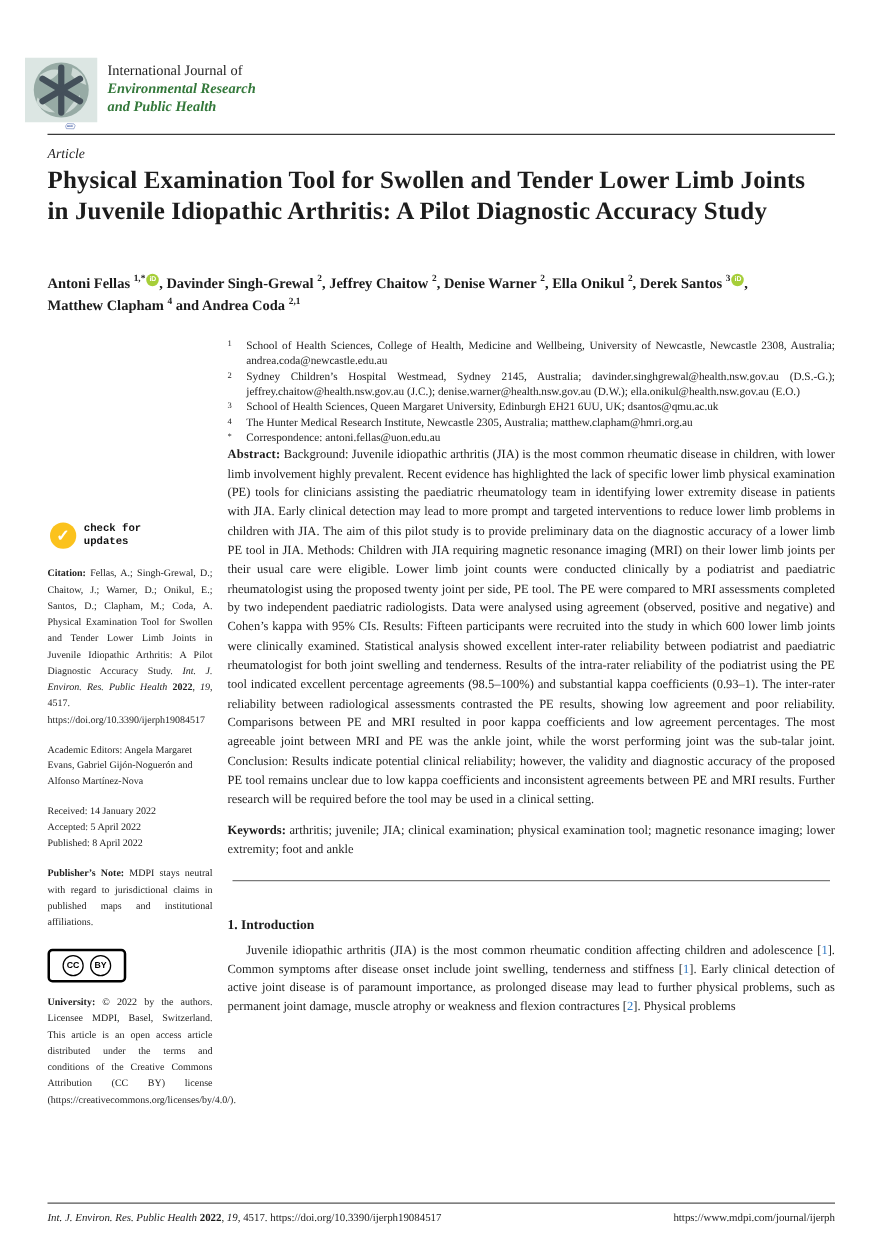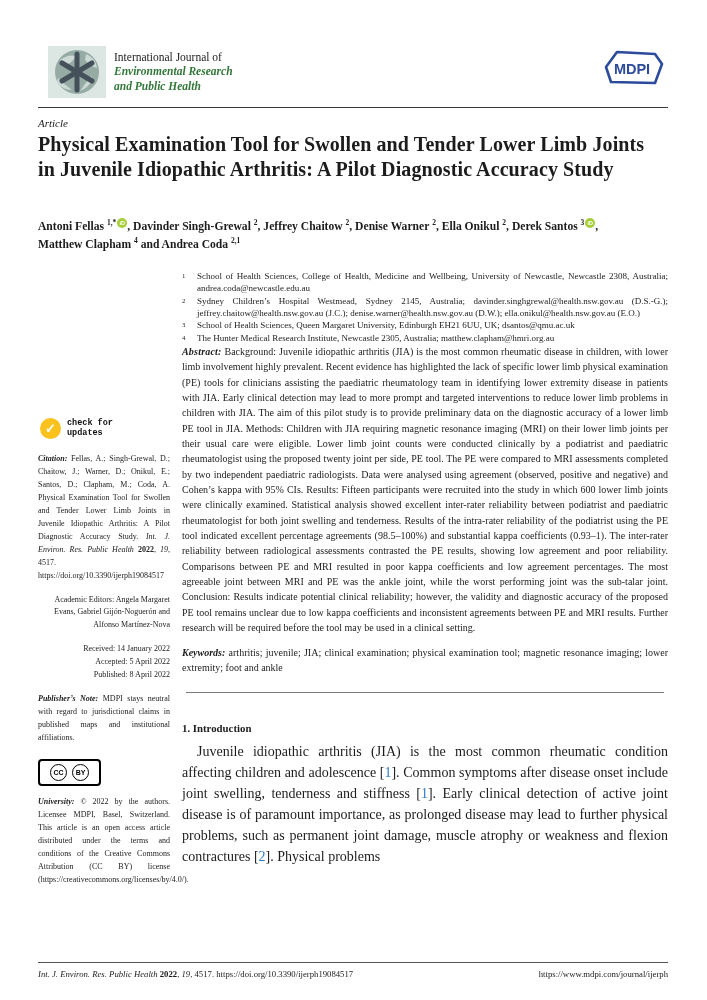--- a/index.html
+++ b/index.html
@@ -1,21 +1,21 @@
 <!DOCTYPE html>
 <html><head>
 <meta charset="utf-8">
 <style>
   html,body{margin:0;padding:0;background:#fff;}
   .page{position:relative;width:707px;height:1000px;background:#ffffff;
         font-family:"Liberation Serif",serif;color:#1c1c1c;overflow:hidden;}
 
   
-  .header{position:absolute;left:48px;right:39px;top:46px;height:58px;
-          display:flex;align-items:flex-start;justify-content:space-between;}
+  .header{position:absolute;left:20px;right:39px;top:46px;height:58px;
+          display:flex;align-items:flex-start;justify-content:center;flex-direction:column;}
   .jlogo{display:flex;gap:8px;align-items:flex-start;}
   .jtitle{font-size:11.5px;line-height:1.25;padding-top:4px;}
   .jtitle .prefix{color:#222;}
   .jtitle .green{color:#33783a;font-weight:bold;font-style:italic;}
   .hrule{position:absolute;left:38px;right:39px;top:107px;border-top:1.3px solid #3a3a3a;}
 
   
   .article-type{position:absolute;left:38px;top:117px;font-style:italic;font-size:11px;}
   .title{position:absolute;left:38px;top:132px;width:614px;
          font-size:20px;font-weight:bold;line-height:1.26;letter-spacing:.1px;}
@@ -31,41 +31,41 @@
   .sidebar{width:132px;flex:none;padding-top:148px;
            font-size:8px;line-height:1.62;color:#222;}
   .main{width:486px;flex:none;margin-left:12px;}
 
   
   .chk{display:flex;align-items:center;gap:6px;margin-bottom:14px;margin-left:2px;}
   .chk-circle{width:21px;height:21px;border-radius:50%;background:#fbc21d;color:#fff;
               font-size:13px;font-weight:bold;text-align:center;line-height:21px;flex:none;}
   .chk-text{font-family:Liberation Mono, monospace;font-weight:bold;font-size:8.5px;
             line-height:1.15;color:#111;}
-  .sb-block{margin-bottom:11px;text-align:right;}
+  .sb-block{margin-bottom:11px;text-align:left;}
   .sb-just{text-align:justify;}
-  .sb-label{font-weight:bold;font-style:italic;}
+  .sb-label{font-weight:bold;}
   .it{font-style:italic;} .bd{font-weight:bold;}
   .ccbadge{display:inline-flex;align-items:center;gap:5px;border:2px solid #000;border-radius:4px;
            padding:3px 10px;margin:3px 0 10px 0;background:#fff;}
   .cc-circle{width:15px;height:15px;border:1.6px solid #000;border-radius:50%;
              font-family:"Liberation Sans",sans-serif;font-size:7px;font-weight:bold;
              text-align:center;line-height:15px;color:#000;}
 
   
   .affils{font-size:9px;line-height:1.37;margin-bottom:0;}
   .affil{display:flex;}
   .affil .mk{width:15px;flex:none;font-size:6.8px;vertical-align:top;padding-top:1px;}
   .affil .tx{flex:1;text-align:justify;}
   .abstract{font-size:10px;line-height:1.535;text-align:justify;margin-bottom:9px;}
   .abstract .sb-label{letter-spacing:.2px;}
   .keywords{font-size:10px;line-height:1.5;text-align:justify;}
   .kdivider{border:none;border-top:1px solid #7a7a7a;margin:17px 4px 0 4px;}
   .intro-h{font-size:10.8px;font-weight:bold;margin-top:29px;}
-  .intro-p{font-size:14px;line-height:1.5;text-align:justify;margin-top:7px;}
+  .intro-p{font-size:10px;line-height:1.5;text-align:justify;margin-top:7px;}
   .intro-p .indent{display:inline-block;width:15px;}
   .ref{color:#3079c5;}
 
   
   .footer-rule{position:absolute;left:38px;right:39px;top:962px;border-top:1px solid #555;}
   .footer-left{position:absolute;left:38px;top:969px;font-size:8.7px;}
   .footer-right{position:absolute;right:39px;top:969px;font-size:8.7px;}
   a,.link{color:inherit;text-decoration:none;}
 </style>
 </head>
@@ -157,20 +157,24 @@
           <span class="tx">Sydney Children’s Hospital Westmead, Sydney 2145, Australia; davinder.singhgrewal@health.nsw.gov.au (D.S.-G.); jeffrey.chaitow@health.nsw.gov.au (J.C.); denise.warner@health.nsw.gov.au (D.W.); ella.onikul@health.nsw.gov.au (E.O.)</span>
         </div>
         <div class="affil">
           <span class="mk">3</span>
           <span class="tx">School of Health Sciences, Queen Margaret University, Edinburgh EH21 6UU, UK; dsantos@qmu.ac.uk</span>
         </div>
         <div class="affil">
           <span class="mk">4</span>
           <span class="tx">The Hunter Medical Research Institute, Newcastle 2305, Australia; matthew.clapham@hmri.org.au</span>
         </div>
+        <div class="affil">
+          <span class="mk">*</span>
+          <span class="tx">Correspondence: antoni.fellas@uon.edu.au</span>
+        </div>
       </div>
 
       <div class="abstract">
         <span class="sb-label">Abstract:</span><span> Background: Juvenile idiopathic arthritis (JIA) is the most common rheumatic disease in children, with lower limb involvement highly prevalent. Recent evidence has highlighted the lack of specific lower limb physical examination (PE) tools for clinicians assisting the paediatric rheumatology team in identifying lower extremity disease in patients with JIA. Early clinical detection may lead to more prompt and targeted interventions to reduce lower limb problems in children with JIA. The aim of this pilot study is to provide preliminary data on the diagnostic accuracy of a lower limb PE tool in JIA. Methods: Children with JIA requiring magnetic resonance imaging (MRI) on their lower limb joints per their usual care were eligible. Lower limb joint counts were conducted clinically by a podiatrist and paediatric rheumatologist using the proposed twenty joint per side, PE tool. The PE were compared to MRI assessments completed by two independent paediatric radiologists. Data were analysed using agreement (observed, positive and negative) and Cohen’s kappa with 95% CIs. Results: Fifteen participants were recruited into the study in which 600 lower limb joints were clinically examined. Statistical analysis showed excellent inter-rater reliability between podiatrist and paediatric rheumatologist for both joint swelling and tenderness. Results of the intra-rater reliability of the podiatrist using the PE tool indicated excellent percentage agreements (98.5–100%) and substantial kappa coefficients (0.93–1). The inter-rater reliability between radiological assessments contrasted the PE results, showing low agreement and poor reliability. Comparisons between PE and MRI resulted in poor kappa coefficients and low agreement percentages. The most agreeable joint between MRI and PE was the ankle joint, while the worst performing joint was the sub-talar joint. Conclusion: Results indicate potential clinical reliability; however, the validity and diagnostic accuracy of the proposed PE tool remains unclear due to low kappa coefficients and inconsistent agreements between PE and MRI results. Further research will be required before the tool may be used in a clinical setting.</span>
       </div>
 
       <div class="keywords">
         <span class="sb-label">Keywords:</span><span> arthritis; juvenile; JIA; clinical examination; physical examination tool; magnetic resonance imaging; lower extremity; foot and ankle</span>
       </div>
 

